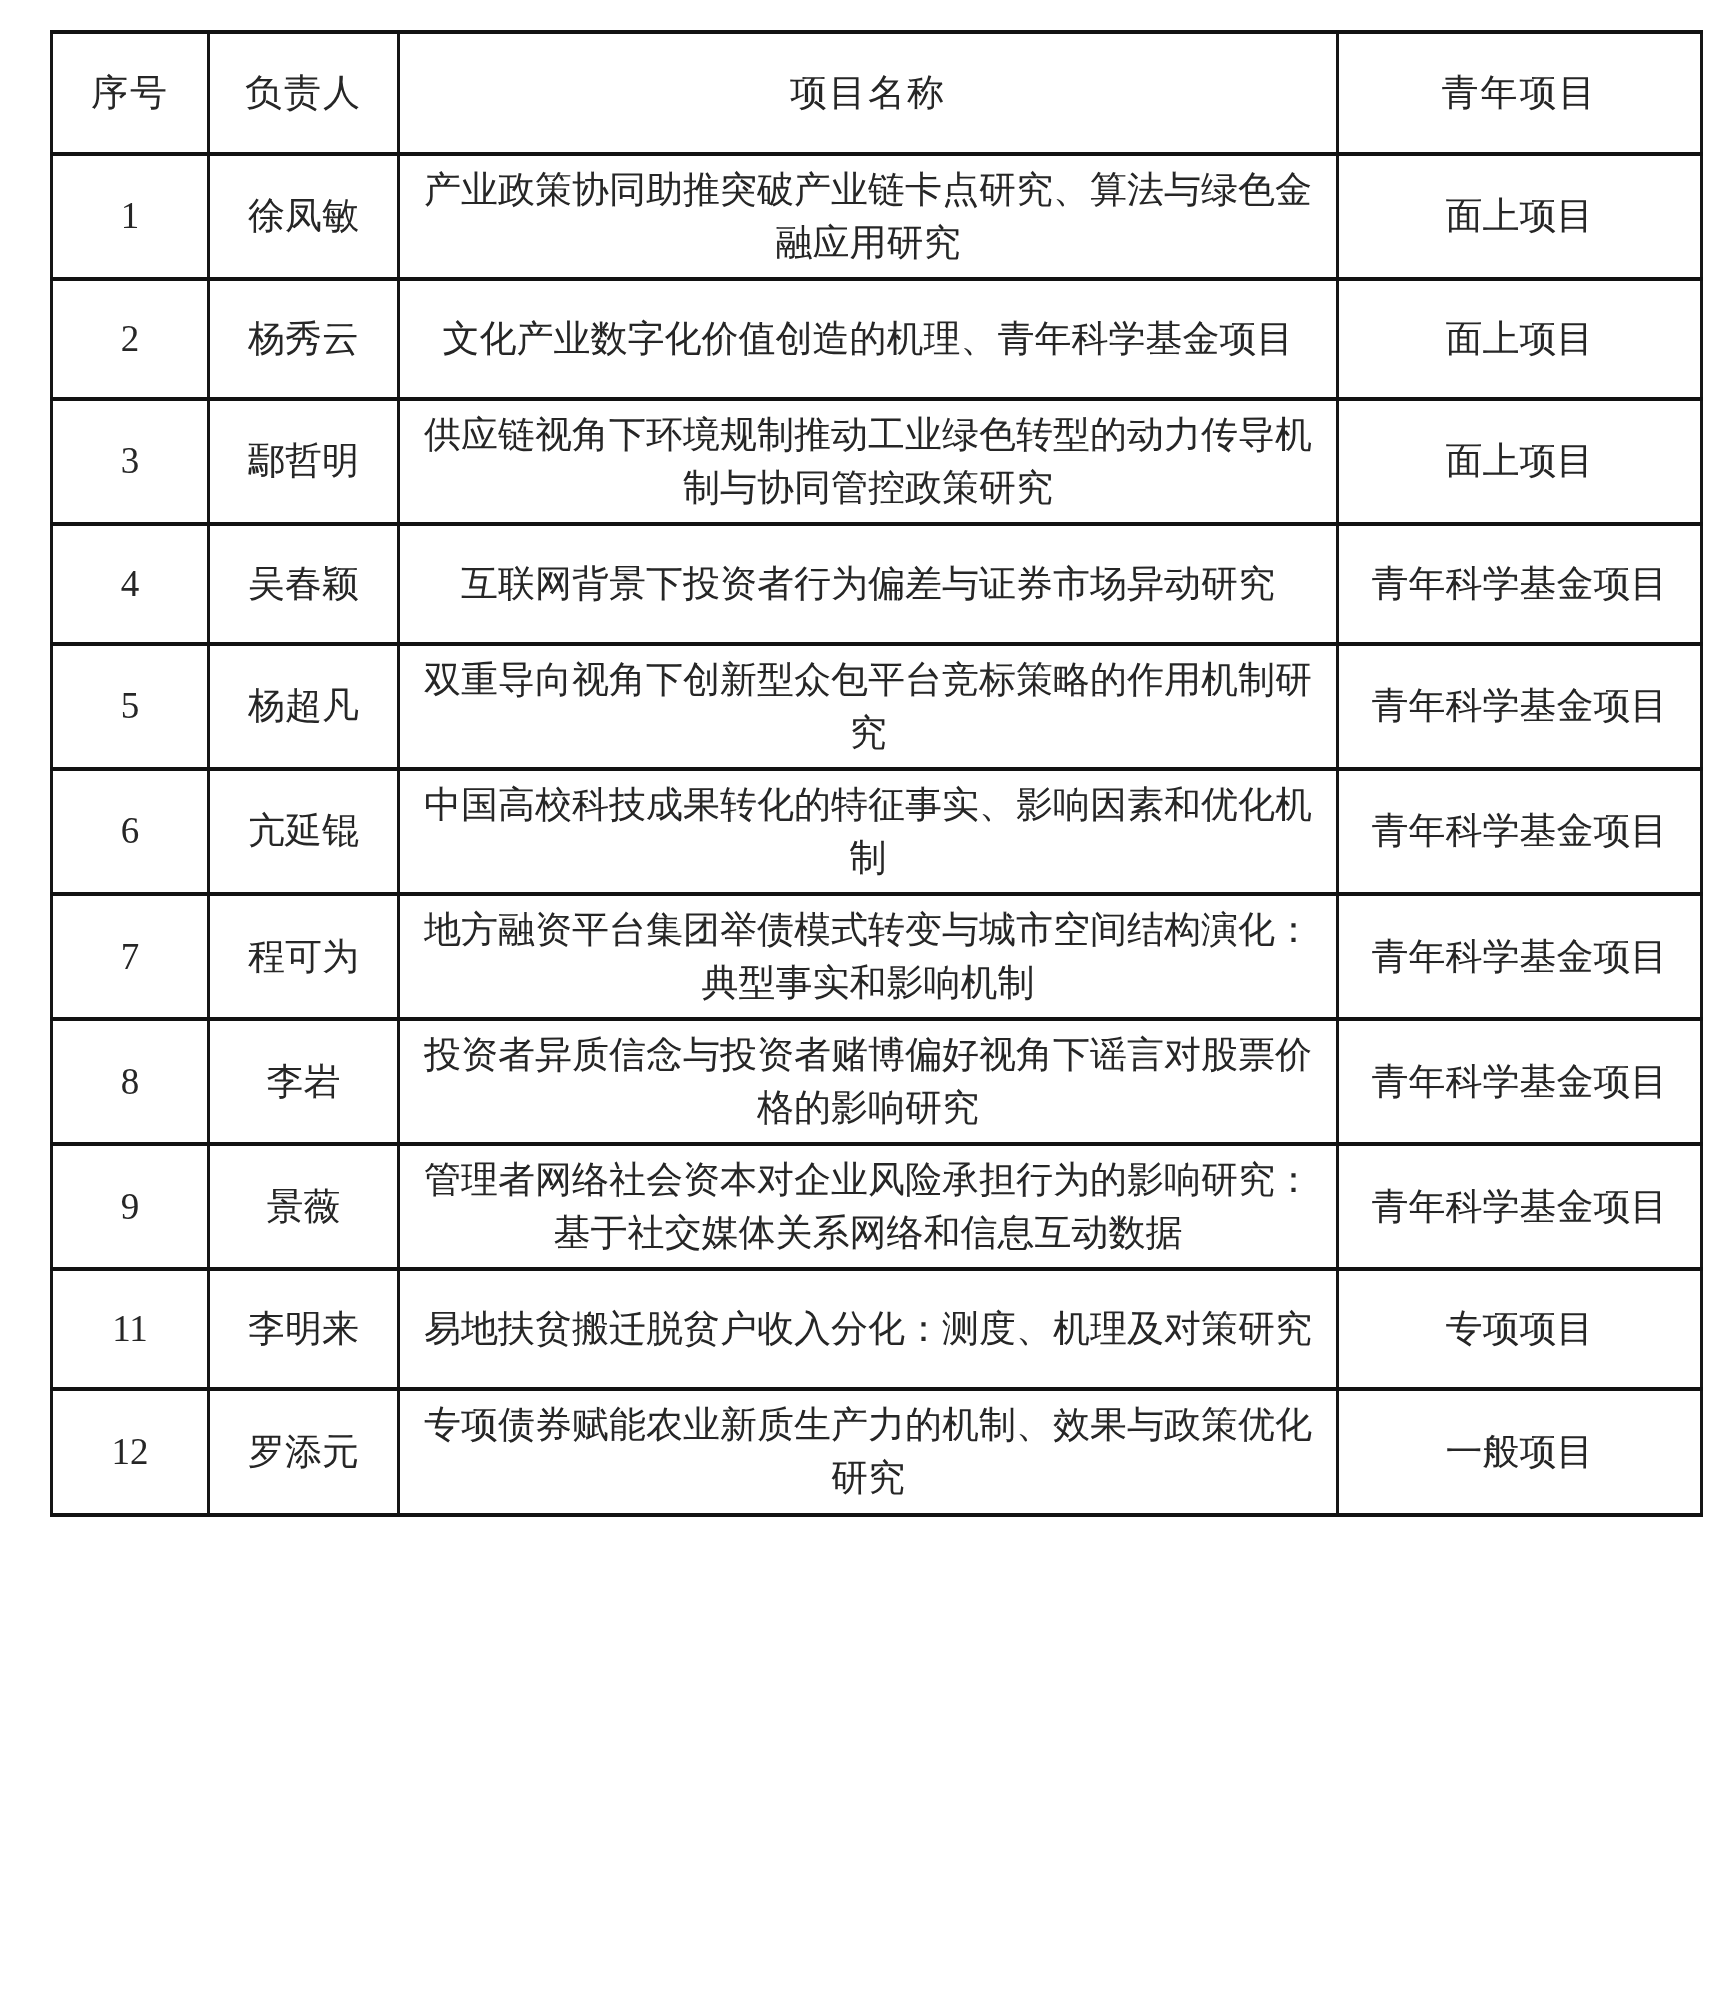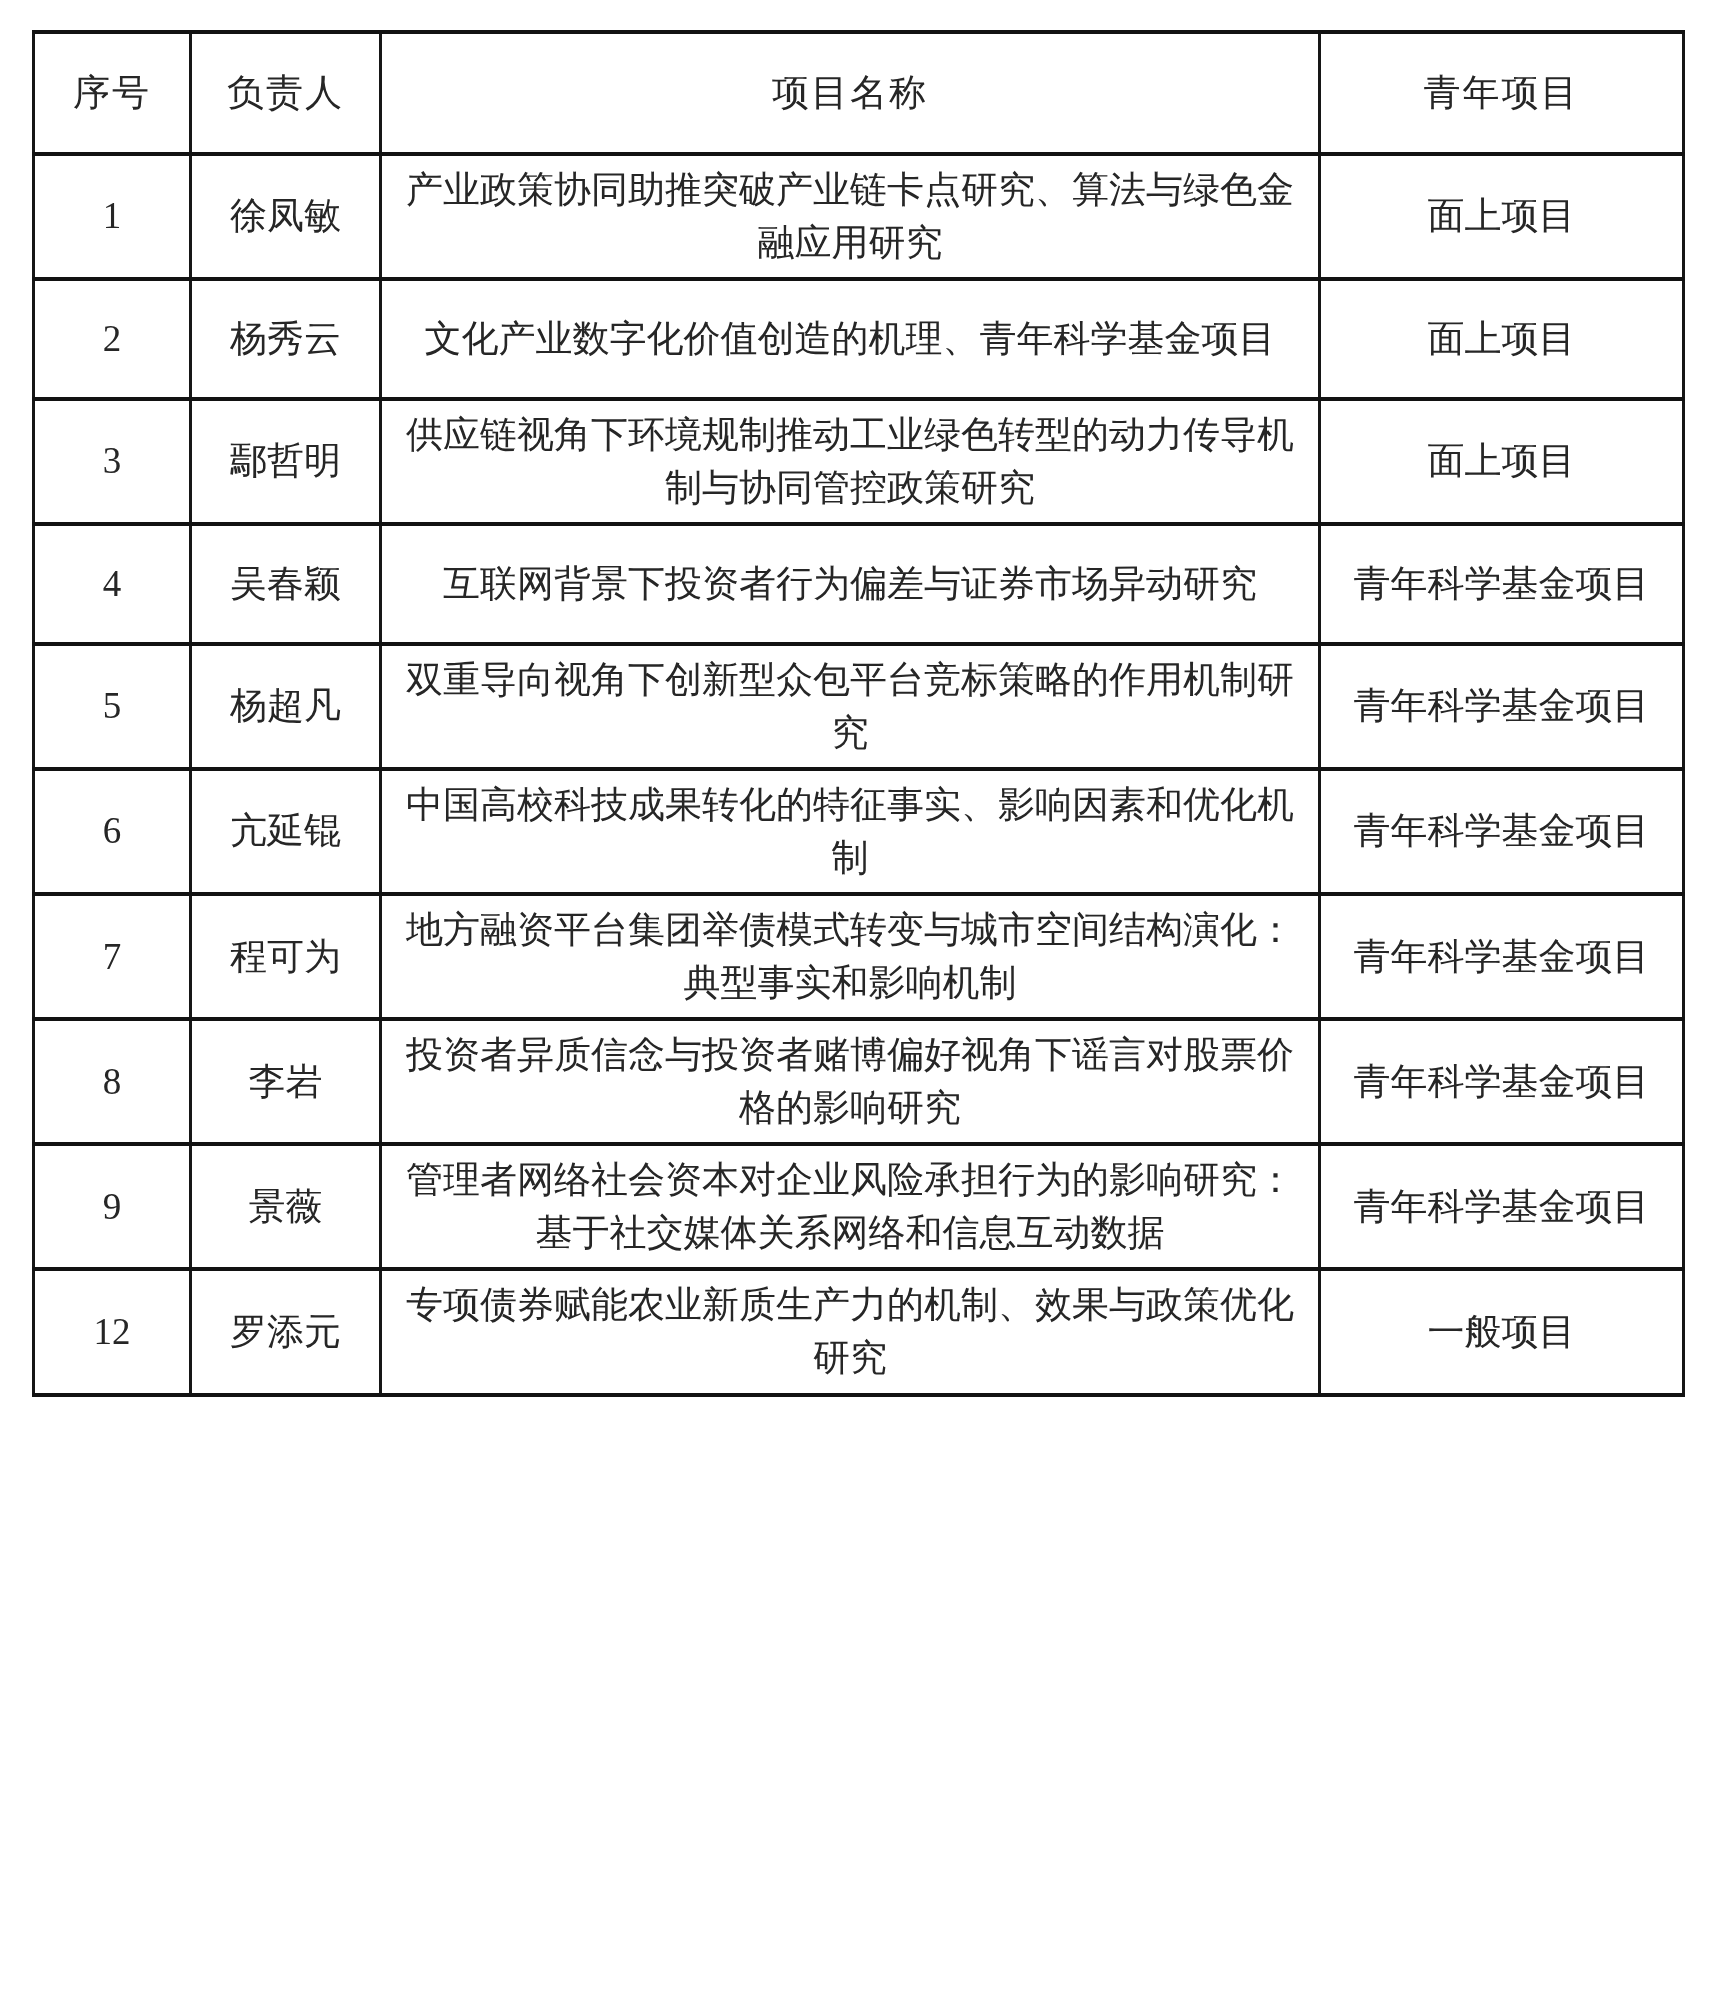--- a/index.html
+++ b/index.html
@@ -9,21 +9,21 @@
   }
   body {
     width: 1713px;
     height: 2000px;
     position: relative;
     font-family: "Liberation Serif", "DejaVu Serif", serif;
     color: #262626;
   }
   .table-wrap {
     position: absolute;
-    left: 32px;
+    left: 50px;
     top: 30px;
     width: 1650px;
   }
   table.projects {
     border-collapse: collapse;
     table-layout: fixed;
     width: 1650px;
     background: #ffffff;
   }
   col.c-no       { width: 157px; }
@@ -124,20 +124,26 @@
     <td class="cell-title">投资者异质信念与投资者赌博偏好视角下谣言对股票价格的影响研究</td>
     <td class="cell-category">青年科学基金项目</td>
   </tr>
         <tr>
     <td class="cell-no">9</td>
     <td class="cell-leader">景薇</td>
     <td class="cell-title">管理者网络社会资本对企业风险承担行为的影响研究：基于社交媒体关系网络和信息互动数据</td>
     <td class="cell-category">青年科学基金项目</td>
   </tr>
         <tr>
+    <td class="cell-no">11</td>
+    <td class="cell-leader">李明来</td>
+    <td class="cell-title">易地扶贫搬迁脱贫户收入分化：测度、机理及对策研究</td>
+    <td class="cell-category">专项项目</td>
+  </tr>
+        <tr>
     <td class="cell-no">12</td>
     <td class="cell-leader">罗添元</td>
     <td class="cell-title">专项债券赋能农业新质生产力的机制、效果与政策优化研究</td>
     <td class="cell-category">一般项目</td>
   </tr>
       </tbody>
   </table>
 </div>
 
 </body></html>

